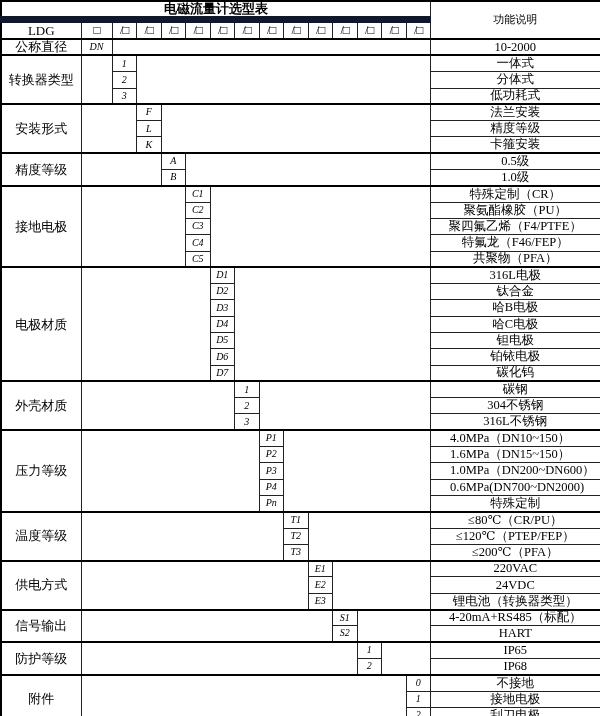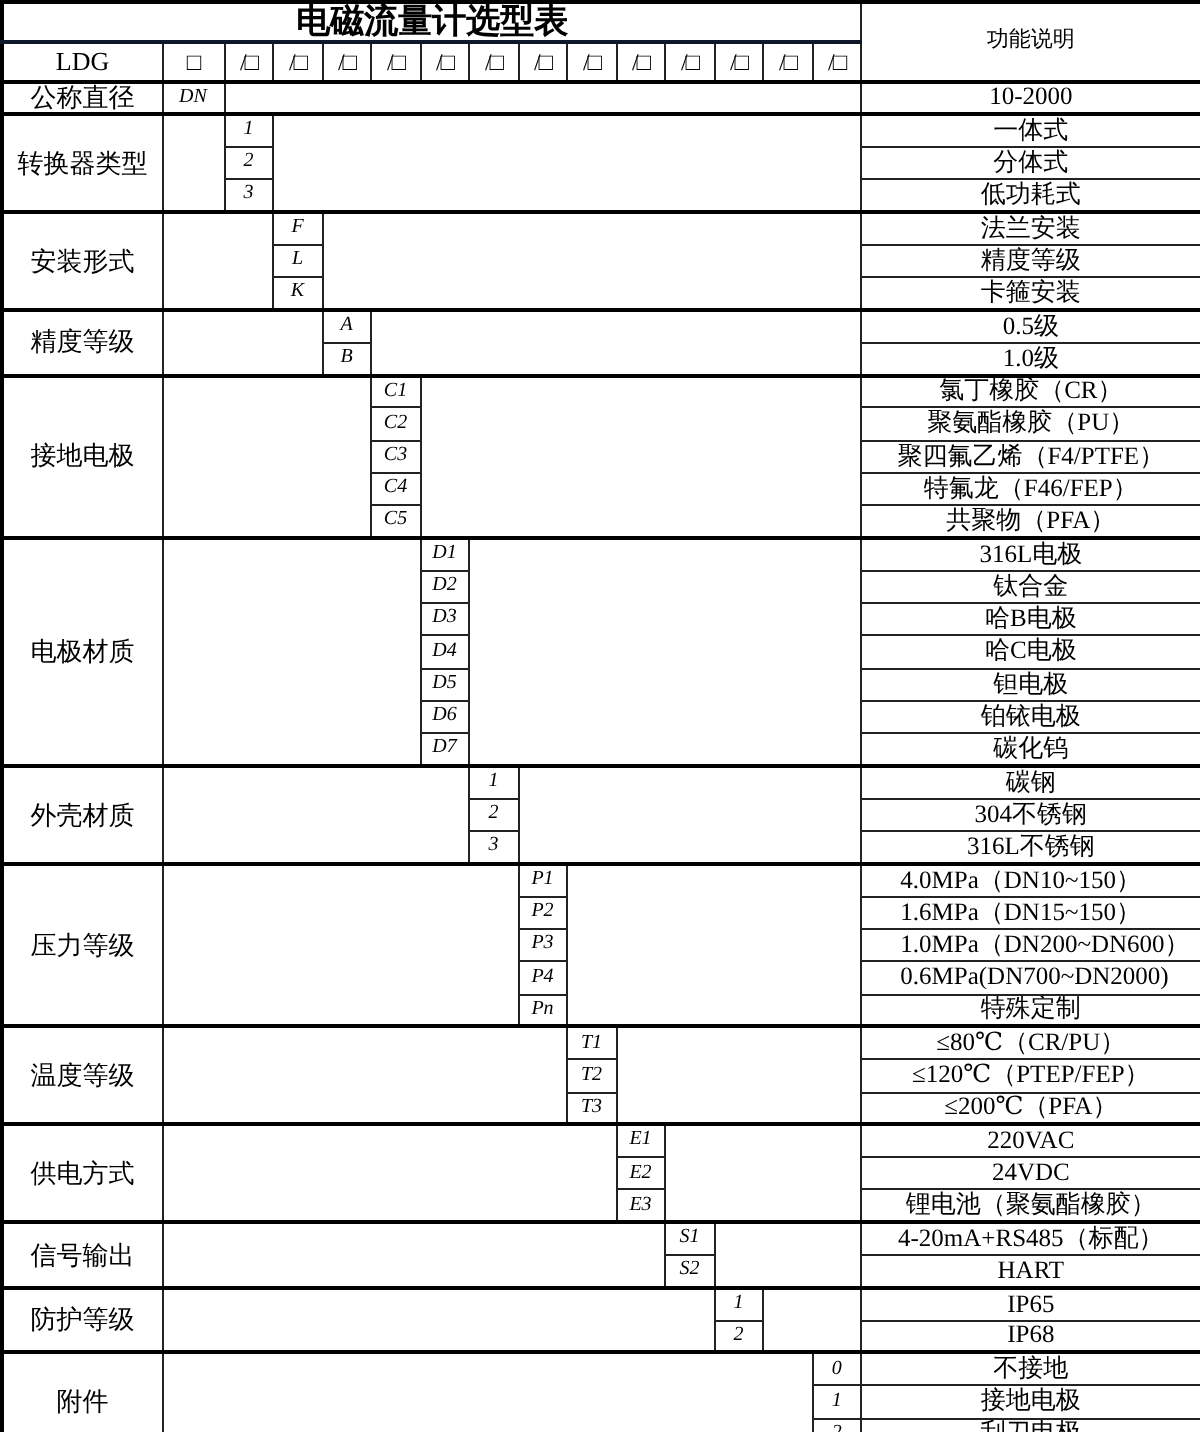--- a/index.html
+++ b/index.html
@@ -18,21 +18,21 @@
     text-align:center;
     vertical-align:middle;
     font-size:12.5px;
     line-height:1.05;
     overflow:hidden;
     white-space:nowrap;
   }
   tr{height:16.3px;}
   tr.title-row{height:14px;}
   tr.header-row{height:20px;}
-  td.title{font-weight:bold;font-size:17px;border-bottom:2px solid #0f172a;}
+  td.title{font-weight:bold;font-size:13px;border-bottom:7px solid #0f172a;}
   td.fn-header{font-size:11px;font-family:Liberation Serif, serif;}
   td.label{font-size:13px;}
   td.box{font-size:12px;letter-spacing:-1px;}
   td.code{font-size:10px;font-style:italic;}
   td.desc{font-size:12.5px;margin-top:12px;}
   td.desc.left{text-align:left;padding-left:19px;}
   td.st{border-top:2px solid #000;}
 </style>
 </head>
 <body>
@@ -125,21 +125,21 @@
       </tr>
       <tr>
         <td class="code">B</td>
         <td class="desc">1.0级</td>
       </tr>
       <tr>
         <td class="label st" rowspan="5">接地电极</td>
         <td class="st" rowspan="5" colspan="4"></td>
         <td class="code st">C1</td>
         <td class="st" rowspan="5" colspan="9"></td>
-        <td class="desc st">氯丁橡胶（CR）</td>
+        <td class="desc st">特殊定制（CR）</td>
       </tr>
       <tr>
         <td class="code">C2</td>
         <td class="desc">聚氨酯橡胶（PU）</td>
       </tr>
       <tr>
         <td class="code">C3</td>
         <td class="desc">聚四氟乙烯（F4/PTFE）</td>
       </tr>
       <tr>
@@ -240,21 +240,21 @@
         <td class="code st">E1</td>
         <td class="st" rowspan="3" colspan="4"></td>
         <td class="desc st">220VAC</td>
       </tr>
       <tr>
         <td class="code">E2</td>
         <td class="desc">24VDC</td>
       </tr>
       <tr>
         <td class="code">E3</td>
-        <td class="desc">锂电池（聚氨酯橡胶）</td>
+        <td class="desc">锂电池（转换器类型）</td>
       </tr>
       <tr>
         <td class="label st" rowspan="2">信号输出</td>
         <td class="st" rowspan="2" colspan="10"></td>
         <td class="code st">S1</td>
         <td class="st" rowspan="2" colspan="3"></td>
         <td class="desc st">4-20mA+RS485（标配）</td>
       </tr>
       <tr>
         <td class="code">S2</td>

